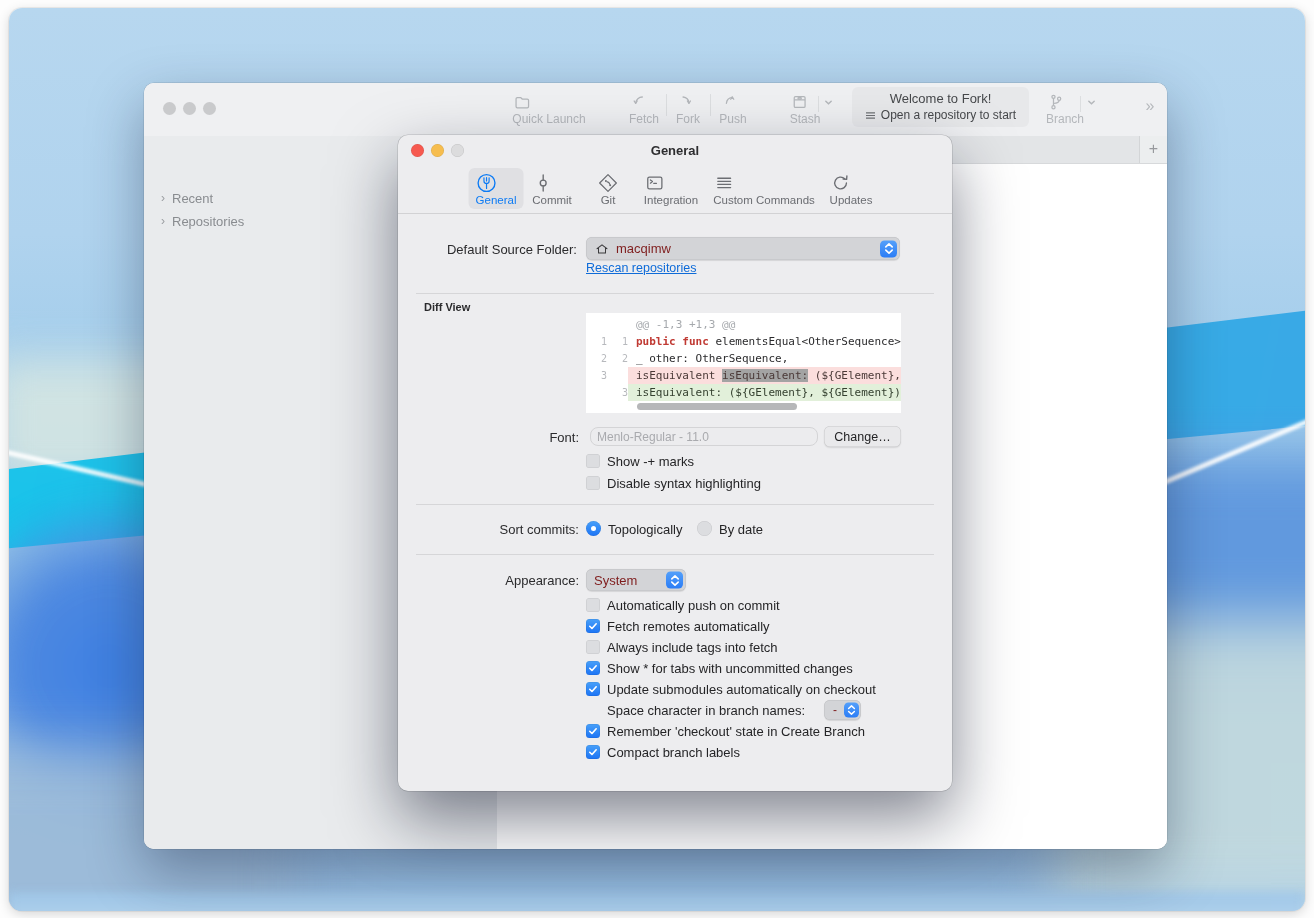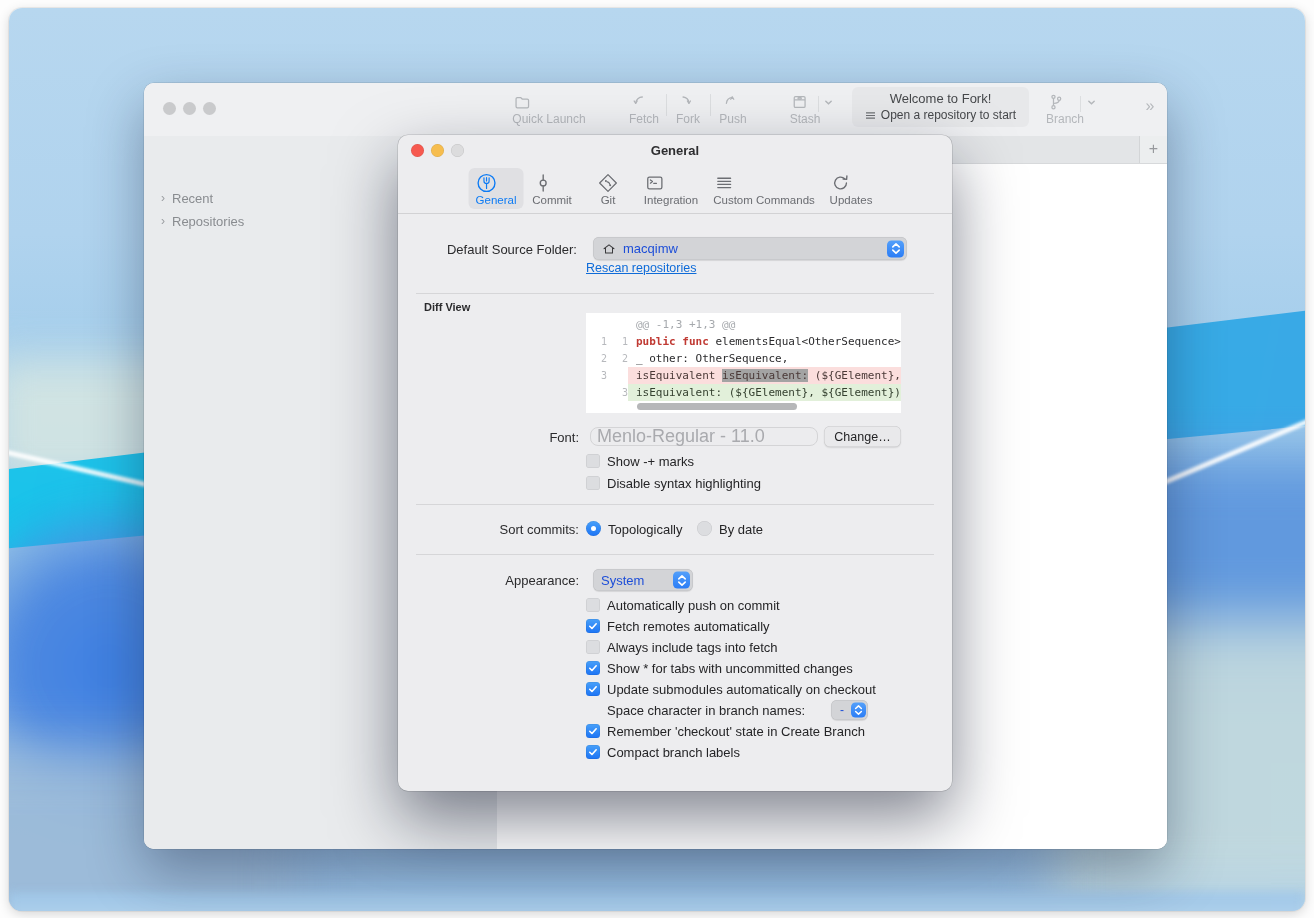--- a/index.html
+++ b/index.html
@@ -69,42 +69,42 @@
   .ptab.selected { background:#e0e0e3; color:#0d7bf4; }
   .ptab .picon { margin:0 auto 1px; }
   .ptab .plabel { font-size:11.5px; white-space:nowrap; }
 
   .lblR { position:absolute; left:0; width:179px; text-align:right; font-size:13px; color:#2b2b2d;
     transform:translateY(-50%); }
   .divider { position:absolute; left:18px; right:18px; height:1px; background:#d6d6d8; }
 
   .popup { position:absolute; background:#d3d4d7; border-radius:6px;
     box-shadow:inset 0 0 0 0.5px rgba(0,0,0,.1), 0 0.5px 1px rgba(0,0,0,.1);
-    display:flex; align-items:center; font-size:13px; color:#1d4ed8;margin-left:7px; }
+    display:flex; align-items:center; font-size:13px; color:#7f1d1d; }
   .popup .stepper { position:absolute; right:3px; top:50%; transform:translateY(-50%);
     width:17px; height:17px; border-radius:4.5px;
     background:linear-gradient(#54a0fa,#2b7df6); display:flex; align-items:center; justify-content:center; }
   .link { position:absolute; font-size:12.5px; color:#0e6bd8; text-decoration:underline; transform:translateY(-50%); }
   .seclabel { position:absolute; font-size:11px; font-weight:600; color:#2b2b2d; transform:translateY(-50%); }
 
   
   .diffbox { position:absolute; left:188px; top:178px; width:315px; height:100px; background:#fff;
     overflow:hidden; font-family:"DejaVu Sans Mono","Liberation Mono",monospace; font-size:11px; }
   .drow { display:flex; height:17px; line-height:17px; white-space:nowrap; }
   .drow .g1,.drow .g2 { flex:none; width:21px; text-align:right; font-size:10px; color:#b7b9bd; background:#fff; }
   .drow .code { flex:1; padding-left:8px; overflow:hidden; color:#2b2b2d; }
   .drow .code.hunk { color:#a6a9ad; }
   .drow.removed .code { background:#fbdedd; color:#4a3937; }
   .drow.added .code { background:#e2f0da; color:#34402f; }
   .seg-keyword { color:#c03a33; font-weight:bold; }
   .seg-removed-hl { background:#a3a3a3; }
   .dscroll { position:absolute; left:51px; bottom:3px; width:160px; height:7px; border-radius:4px; background:#b6b7b9; }
 
   .field { position:absolute; background:#ececee; border:1px solid #d4d4d6; border-radius:8px;
-    font-size:18px; color:#a9aaae; display:flex; align-items:center; padding-left:6px; }
+    font-size:12px; color:#a9aaae; display:flex; align-items:center; padding-left:6px; }
   .pushbtn { position:absolute; background:#e9e9eb; border-radius:6px; font-size:12.5px; color:#242426;
     display:flex; align-items:center; justify-content:center;
     box-shadow:inset 0 0 0 0.5px rgba(0,0,0,.14), 0 1px 1.5px rgba(0,0,0,.1); }
 
   .cbox { position:absolute; width:14px; height:14px; border-radius:3.5px; background:#dcdde0;
     box-shadow:inset 0 0 0 0.5px rgba(0,0,0,.1); display:flex; align-items:center; justify-content:center; }
   .cbox svg { visibility:hidden; }
   .cbox.on { background:linear-gradient(#48a0f9,#1c74f5); }
   .cbox.on svg { visibility:visible; }
   .clabel { position:absolute; font-size:13px; color:#252527; transform:translateY(-50%); white-space:nowrap; }

